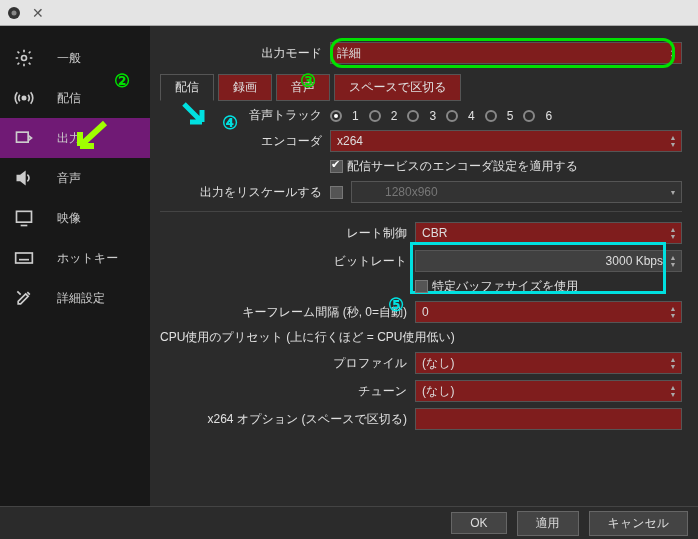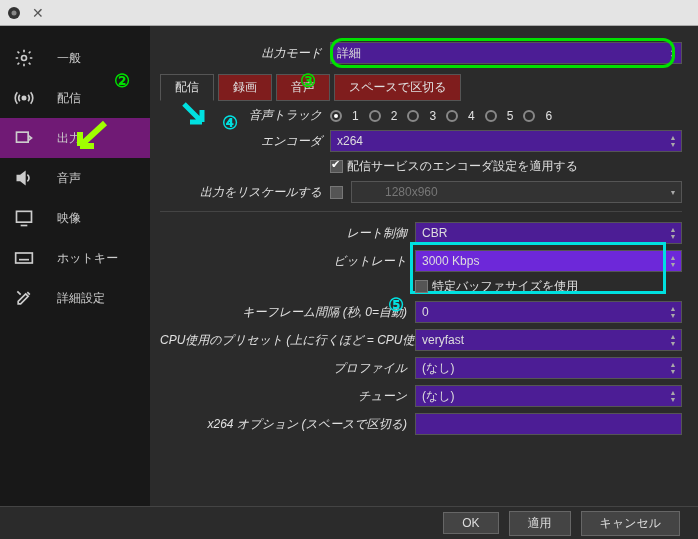--- a/index.html
+++ b/index.html
@@ -9,35 +9,35 @@
   .titlebar .title { flex: 1; font-size: 12px; }
   .titlebar .close { font-size: 14px; color: #555; padding: 0 4px; cursor: pointer; }
   .body { display: flex; height: 480px; background: #2b2b2b; }
   .sidebar { width: 150px; background: #181818; padding-top: 12px; position: relative; }
   .side-item { display: flex; align-items: center; height: 40px; padding-left: 14px; gap: 23px; color: #ccc; cursor: pointer; }
   .side-item.active { background: #701a75; }
   .side-item .icon { width: 20px; height: 20px; display: flex; align-items: center; justify-content: center; }
   .side-item .icon svg { width: 20px; height: 20px; stroke: #ccc; fill: none; stroke-width: 2; }
   .main { flex: 1; background: #2b2b2b; position: relative; }
   .row { display: flex; align-items: center; margin-bottom: 6px; }
-  .label { text-align: right; padding-right: 8px; white-space: nowrap; font-style: italic; }
-  .select, .input { background: #4c1d95; border: 1px solid #555; color: #ddd; height: 22px; padding: 0 6px; display: flex; align-items: center; position: relative; }
+  .label { text-align: right; padding-right: 8px; white-space: nowrap; }
+  .select, .input { background: #7f1d1d; border: 1px solid #555; color: #ddd; height: 22px; padding: 0 6px; display: flex; align-items: center; position: relative; }
   .select { padding-right: 18px; }
   .updown { position: absolute; right: 2px; top: 0; bottom: 0; width: 12px; display: flex; flex-direction: column; justify-content: center; font-size: 7px; line-height: 7px; color: #aaa; }
   .updown span { text-align: center; }
   .input.disabled { background: #333; color: #777; }
   .chk { width: 13px; height: 13px; background: #555; border: 1px solid #777; display: inline-block; margin-right: 4px; vertical-align: middle; position: relative; }
   .chk.checked::after { content: "✔"; position: absolute; top: -3px; left: 0; color: #fff; font-size: 11px; }
   .tabs { display: flex; margin: 8px 0 6px 0; }
   .tab { background: #7f1d1d; padding: 4px 14px; margin-right: 4px; cursor: pointer; border: 1px solid #555; }
   .tab.active { background: #2b2b2b; border-bottom-color: #2b2b2b; }
   .radio-row { display: flex; align-items: center; gap: 10px; }
   .radio { width: 12px; height: 12px; border-radius: 50%; border: 2px solid #888; display: inline-block; position: relative; }
   .radio.on::after { content: ""; position: absolute; top: 2px; left: 2px; width: 4px; height: 4px; background: #fff; border-radius: 50%; }
-  .footer { height: 33px; background: #2b2b2b; display: flex; justify-content: flex-end; align-items: center; gap: 10px; padding-right: 18px; border-top: 1px solid #444; }
+  .footer { height: 33px; background: #2b2b2b; display: flex; justify-content: flex-end; align-items: center; gap: 10px; padding-right: 10px; border-top: 1px solid #444; }
   .btn { background: #444; border: 1px solid #666; color: #ddd; padding: 3px 18px; cursor: pointer; font-size: 12px; }
   
   .anno { position: absolute; pointer-events: none; font-weight: bold; }
   .anno-num { font-size: 18px; }
   .green { color: #00e000; }
   .cyan { color: #00e0e0; }
   .lime-arrow { position: absolute; width: 40px; height: 40px; pointer-events: none; }
   .cyan-arrow { position: absolute; width: 30px; height: 30px; pointer-events: none; }
   .green-box { position: absolute; border: 3px solid #00e000; border-radius: 12px; pointer-events: none; }
   .cyan-box { position: absolute; border: 3px solid #00e0e0; pointer-events: none; }
@@ -211,21 +211,21 @@
           <span>CBR</span>
           <div class="updown">
               <span>▲</span>
               <span>▼</span>
             </div>
         </div>
       </div>
 
       <div class="row">
         <div class="label" style="width:255px;">ビットレート</div>
-        <div class="select" style="flex:1; background:#6d28d9;">
+        <div class="select" style="flex:1; background:#404040;justify-content:flex-end;">
           <span>3000 Kbps</span>
           <div class="updown">
               <span>▲</span>
               <span>▼</span>
             </div>
         </div>
       </div>
       <div class="cyan-box" style="top:216px; left:260px; width:256px; height:52px;"></div>
       <span class="anno anno-num cyan" style="top:268px; left:238px;">⑤</span>
 
@@ -241,27 +241,20 @@
           <span>0</span>
           <div class="updown">
               <span>▲</span>
               <span>▼</span>
             </div>
         </div>
       </div>
 
       <div class="row">
         <div class="label" style="width:255px;">CPU使用のプリセット (上に行くほど = CPU使用低い)</div>
-        <div class="select" style="flex:1;">
-          <span>veryfast</span>
-          <div class="updown">
-              <span>▲</span>
-              <span>▼</span>
-            </div>
-        </div>
       </div>
 
       <div class="row">
         <div class="label" style="width:255px;">プロファイル</div>
         <div class="select" style="flex:1;">
           <span>(なし)</span>
           <div class="updown">
               <span>▲</span>
               <span>▼</span>
             </div>

